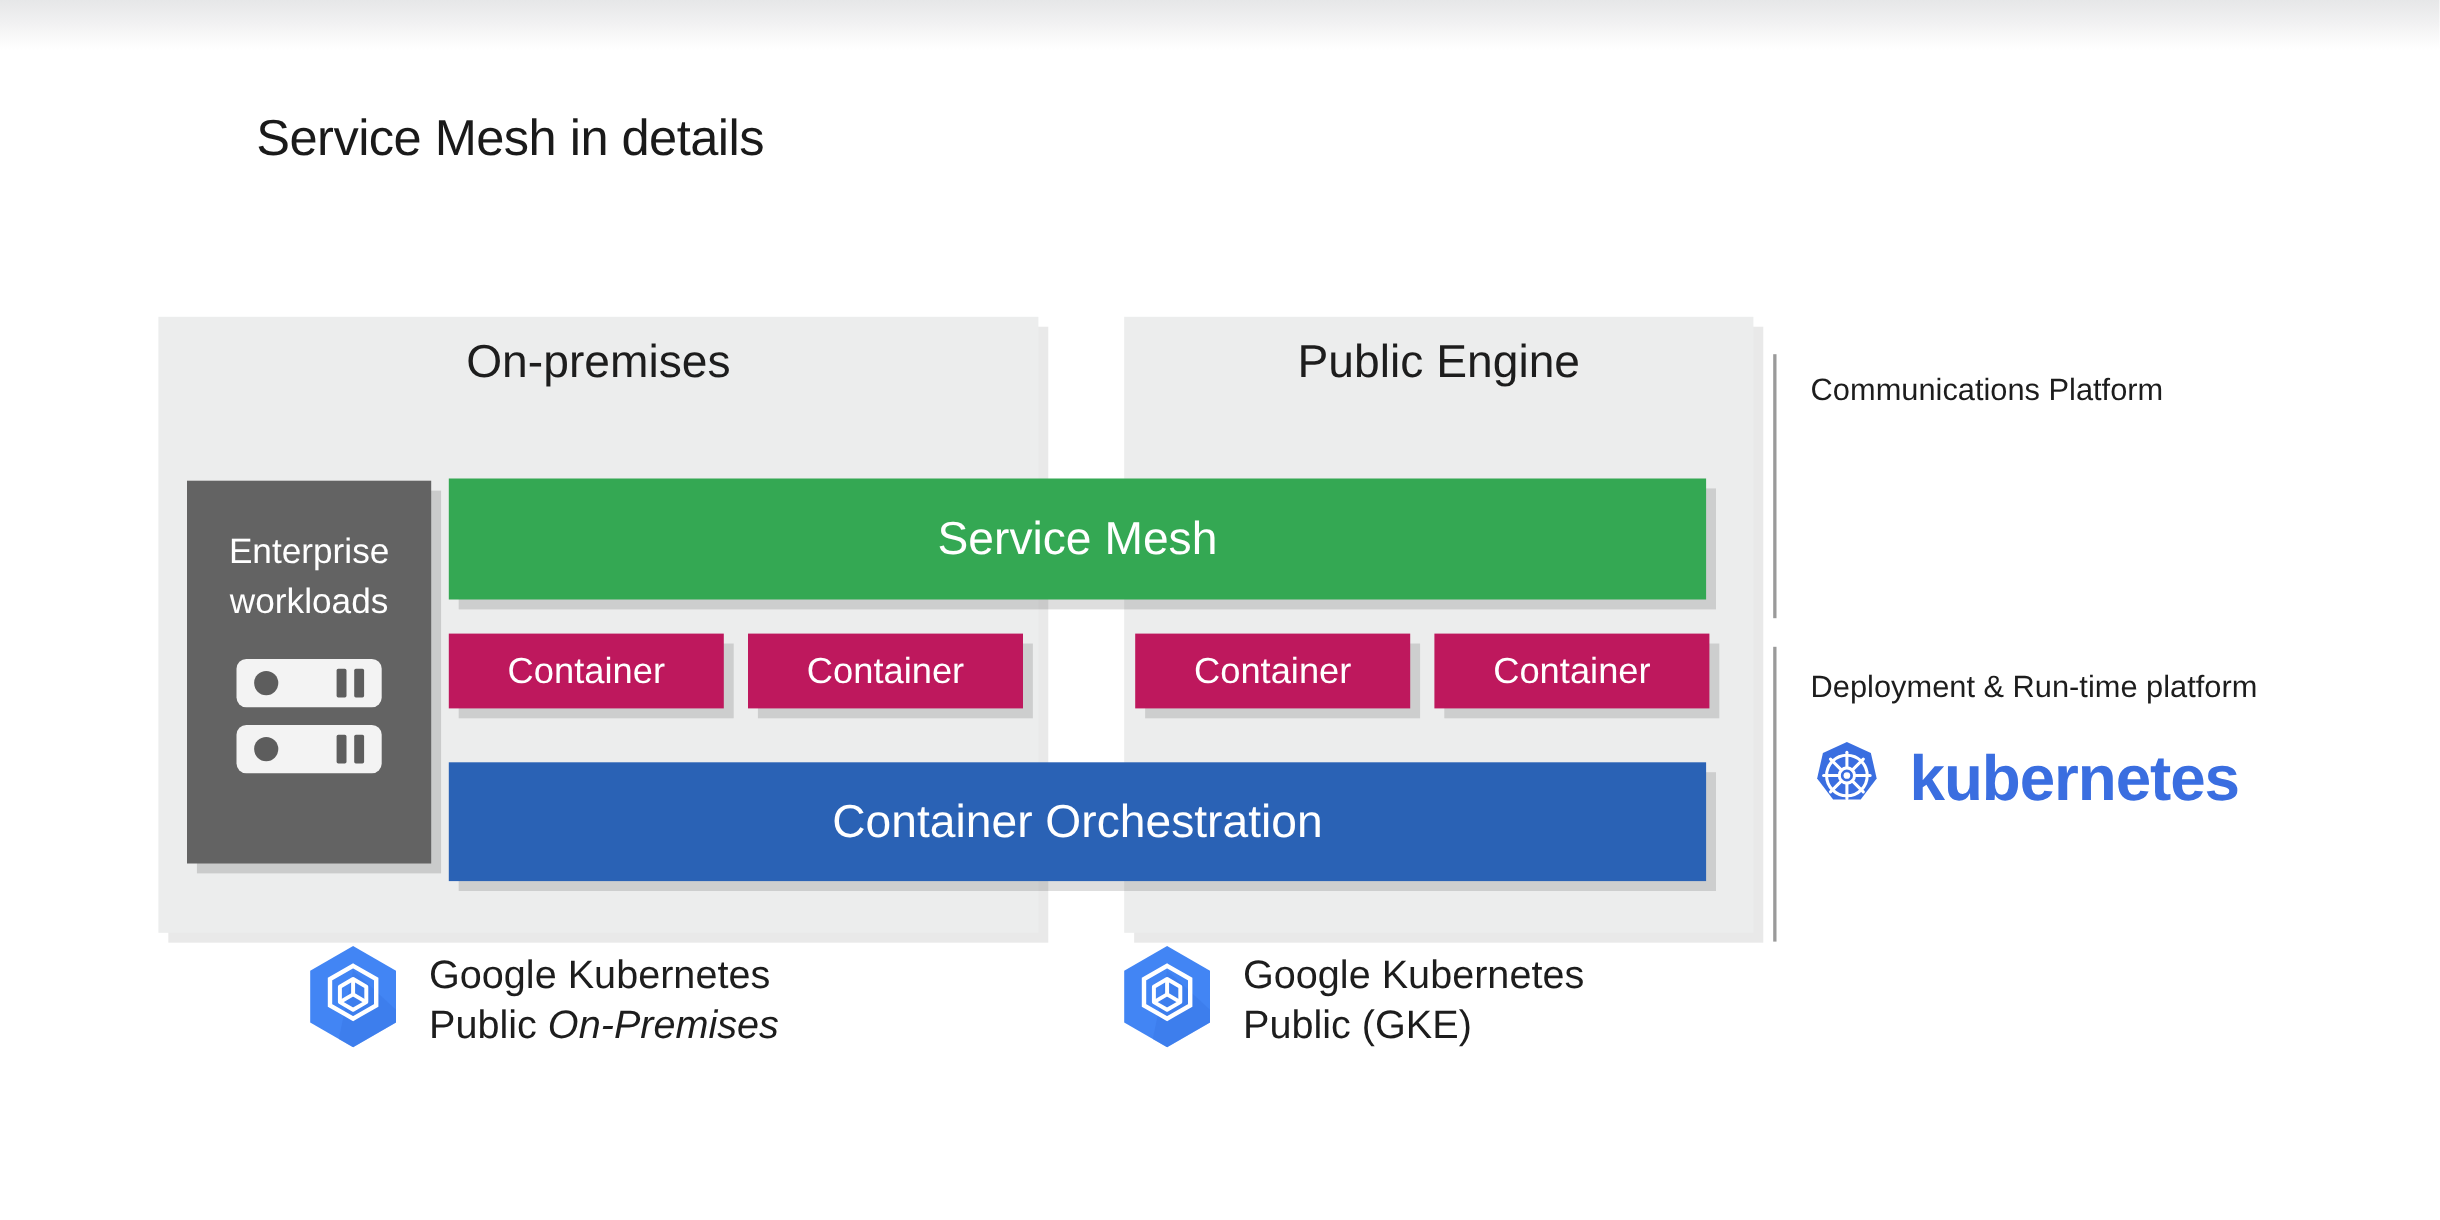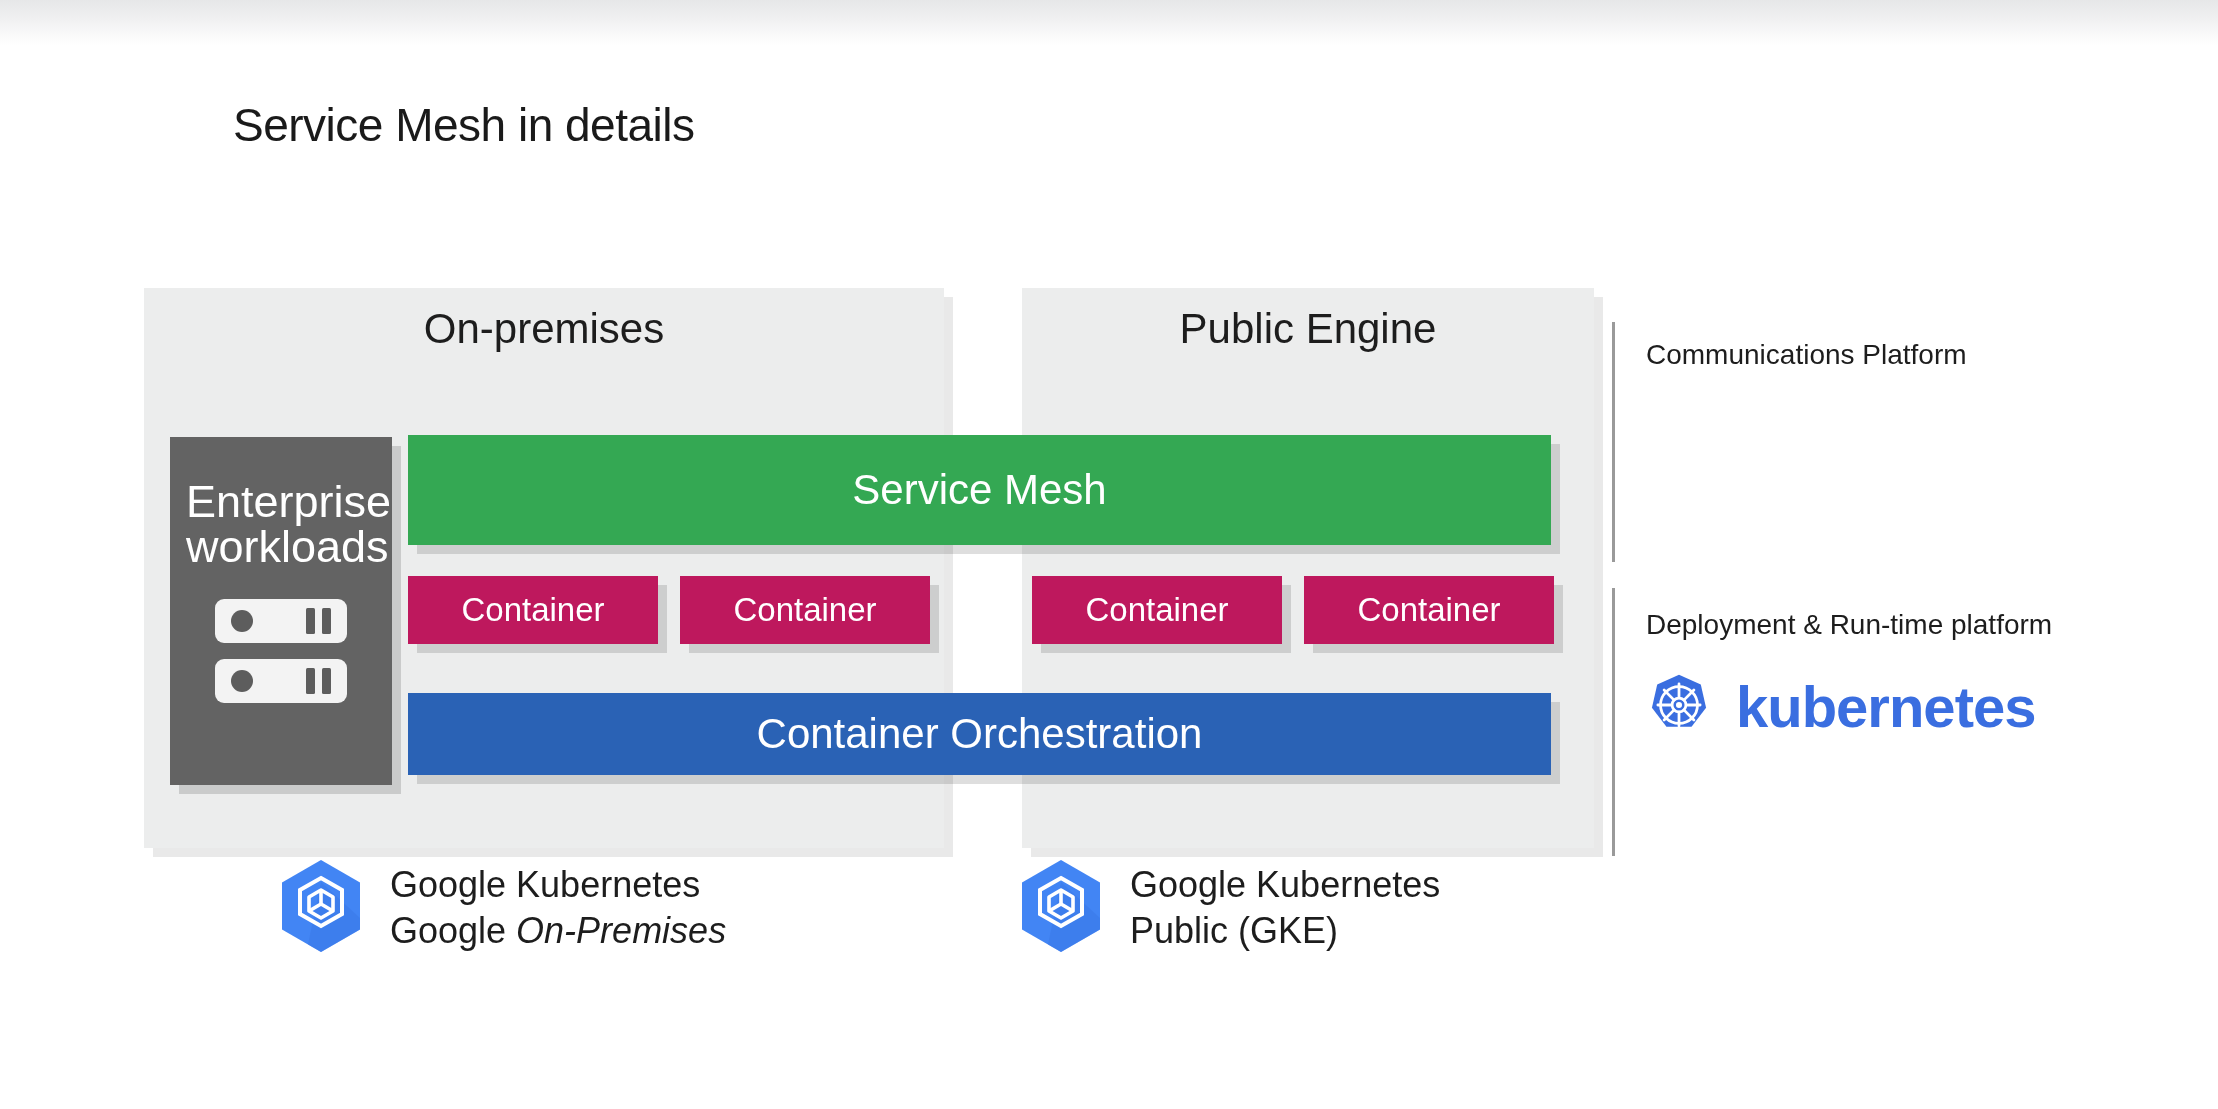--- a/index.html
+++ b/index.html
@@ -77,21 +77,21 @@
     box-shadow: 9px 9px 0 0 rgba(0,0,0,0.14);
     display: flex;
     flex-direction: column;
     align-items: center;
   }
   .enterprise-label {
     margin-top: 42px;
     width: 190px;
     text-align: center;
     color: #ffffff;
-    font-size: 45px;
+    font-size: 32px;
     line-height: 45px;
   }
   .server-stack {
     margin-top: 30px;
     display: flex;
     flex-direction: column;
     gap: 16px;
   }
   .server-icon {
     width: 132px;
@@ -137,21 +137,21 @@
     top: 435px;
     width: 1143px;
     height: 110px;
     background: #34a853;
     font-size: 42px;
   }
   .bar-orchestration {
     left: 408px;
     top: 693px;
     width: 1143px;
-    height: 82px;
+    height: 108px;
     background: #2a62b5;
     font-size: 42px;
   }
 
   
   .chip {
     position: absolute;
     top: 576px;
     height: 68px;
     background: #be185d;
@@ -305,21 +305,21 @@
         <g fill="none" stroke="#ffffff" stroke-width="3.6" stroke-linejoin="round">
           <polygon points="43,32 55,39 55,53 43,60 31,53 31,39"></polygon>
           <line x1="43" y1="32" x2="43" y2="46"></line>
           <line x1="43" y1="46" x2="31" y2="53"></line>
           <line x1="43" y1="46" x2="55" y2="53"></line>
         </g>
       </svg>
     </span>
     <span class="gke-text">
       <span>Google Kubernetes</span><br>
-      <span>Google </span><span class="em">On-Premises</span>
+      <span>Public </span><span class="em">On-Premises</span>
     </span>
   </div>
 
   <div class="gke-lockup gke-cloud">
     <span>
       <svg width="86" height="96" viewBox="0 0 86 96" aria-hidden="true">
         <polygon points="43,2 82,24.5 82,71.5 43,94 4,71.5 4,24.5" fill="#4285f4"></polygon>
         <polygon points="43,24 82,60 82,71.5 43,94 30,86.5" fill="#3b78e7" opacity="0.55"></polygon>
         <g fill="none" stroke="#ffffff" stroke-width="4">
           <polygon points="43,20 64,32 64,56 43,68 22,56 22,32"></polygon>

